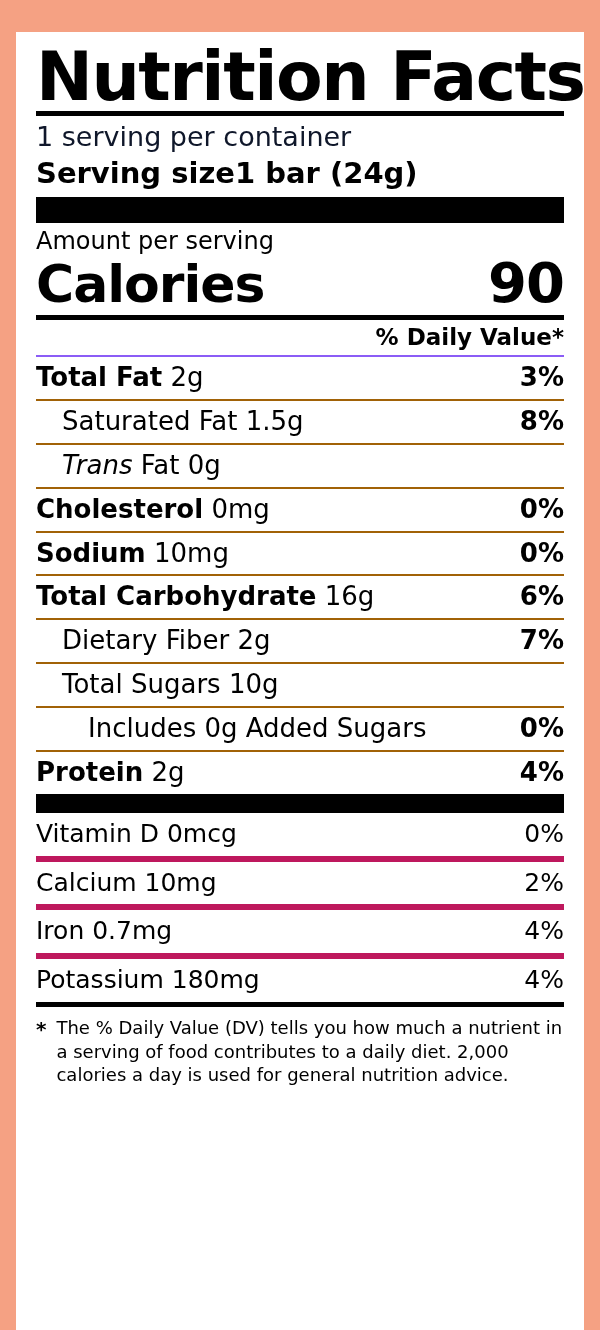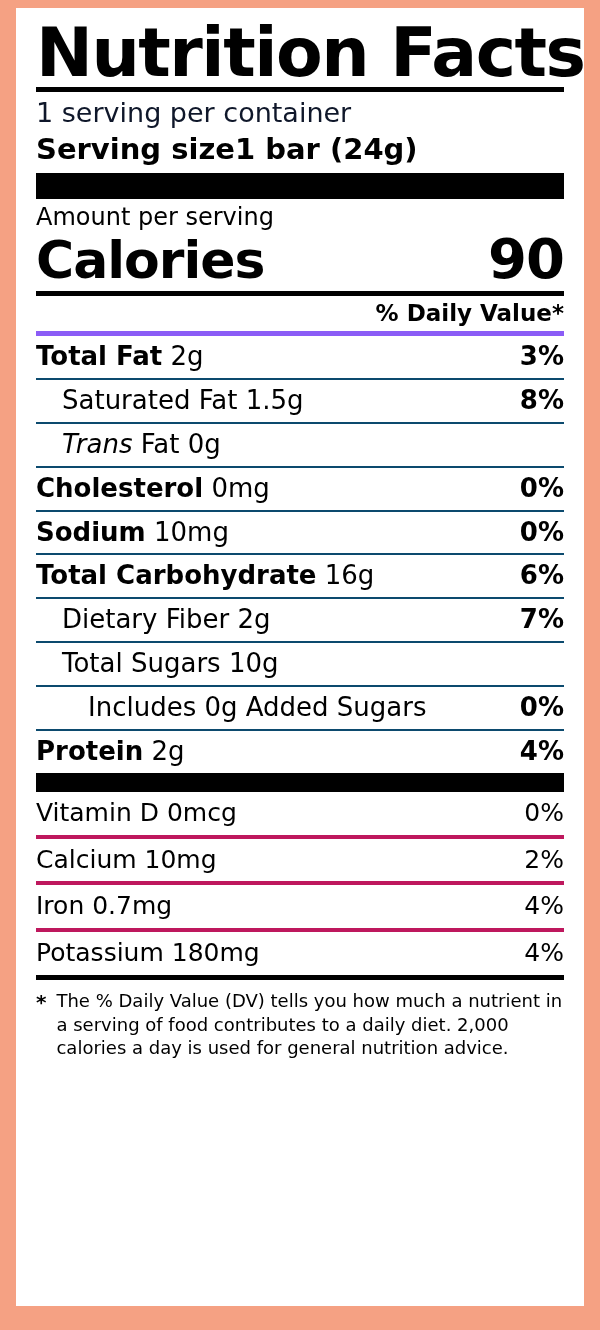--- a/index.html
+++ b/index.html
@@ -7,21 +7,21 @@
     margin: 0;
     padding: 0;
     width: 600px;
     height: 1330px;
     background: #f5a183;
     font-family: "DejaVu Sans", "Liberation Sans", sans-serif;
   }
   .label-outer {
     position: absolute;
     left: 16px;
-    top: 8px;
+    top: 32px;
     width: 568px;
     height: 1298px;
     background: #ffffff;
     padding: 0 20px;
   }
   .inner {
     width: 100%;
     height: 100%;
     position: relative;
   }
@@ -86,38 +86,38 @@
     font-weight: 800;
     padding: 4px 0 5px 0;
   }
 
   .nrow {
     display: flex;
     justify-content: space-between;
     align-items: baseline;
     font-size: 26px;
     padding: 6px 0 6px 0;
-    border-top: 2px solid #0c4a6e;
+    border-top: 2px solid #a16207;
     line-height: 1.15;
   }
-  .nrow.first { border-top: 5px solid #8b5cf6; }
+  .nrow.first { border-top: 2px solid #8b5cf6; }
   .nrow .nm { color: #000; }
   .nrow .nm b { font-weight: 800; }
   .nrow .pct { font-weight: 800; }
   .indent1 { padding-left: 26px; }
   .indent2 { padding-left: 52px; gap: 21px; }
   .ital { font-style: italic; }
 
   .vit-row {
     display: flex;
     justify-content: space-between;
     align-items: baseline;
     font-size: 25px;
     padding: 7px 0 7px 0;
-    border-top: 4px solid #be185d;
+    border-top: 6px solid #be185d;
     line-height: 1.15;
   }
   .vit-row.nb { border-top: none; }
 
   .footnote {
     display: flex;
     gap: 10px;
     font-size: 18px;
     line-height: 1.32;
     padding-top: 9px;

